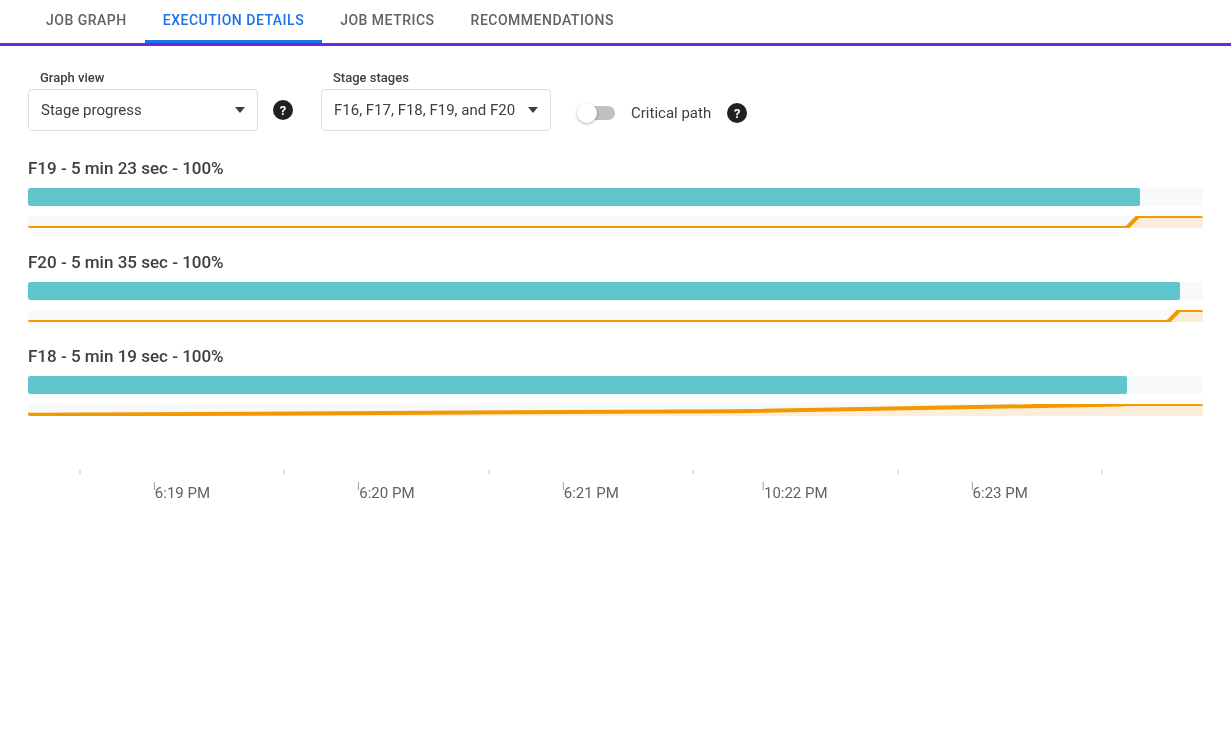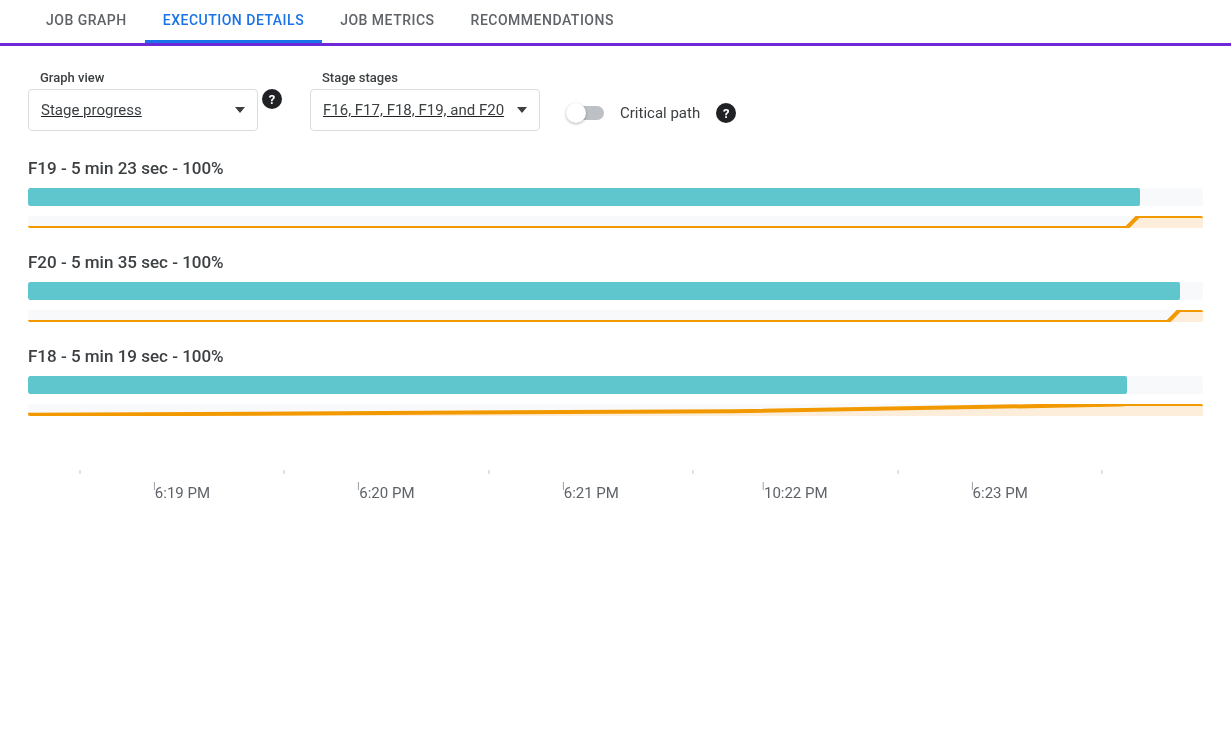--- a/index.html
+++ b/index.html
@@ -40,21 +40,21 @@
     padding: 24px 28px 8px 28px;
   }
   .control-group { display: flex; flex-direction: column; }
   .control-label {
     font-size: 13px;
     font-weight: 500;
     color: #3c4043;
     margin-bottom: 4px;
     padding-left: 12px;
   }
-  .control-row { display: flex; gap: 4px; text-decoration: underline; }
+  .control-row { display: flex; align-items: center; gap: 15px; }
   .select {
     display: flex;
     align-items: center;
     justify-content: space-between;
     border: 1px solid #dadce0;
     border-radius: 4px;
     height: 42px;
     padding: 0 12px;
     font-size: 15px;
     color: #3c4043;

